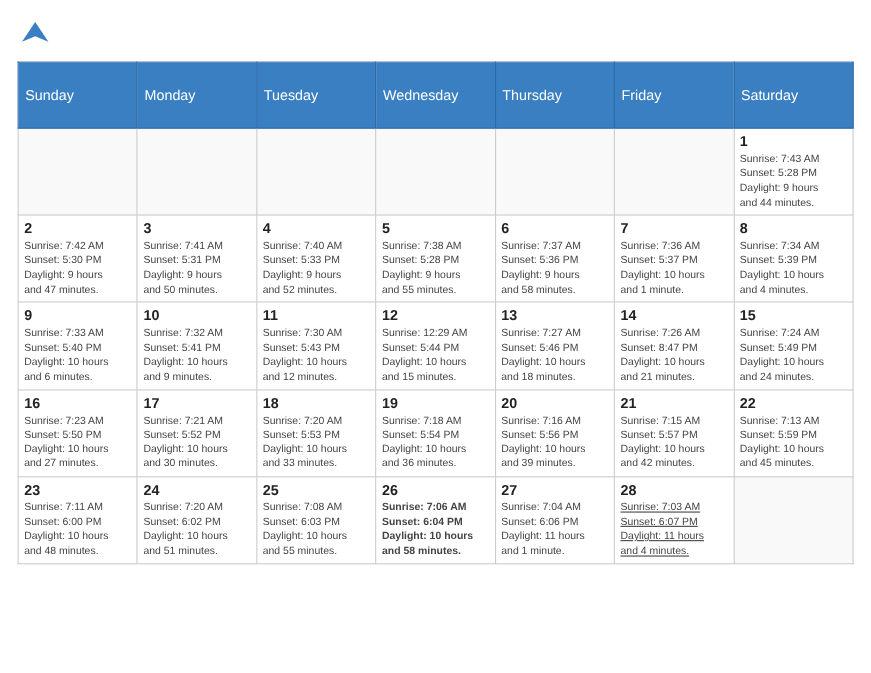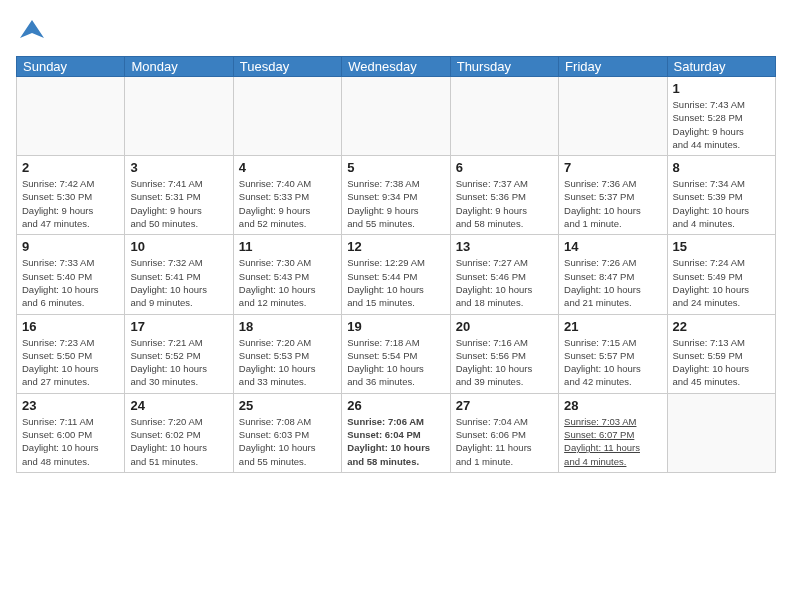--- a/index.html
+++ b/index.html
@@ -51,21 +51,21 @@
     }
     .calendar {
       width: 100%;
       border-collapse: collapse;
       border: 1px solid #ccc;
     }
     .calendar th {
       background: #3a7fc1;
       color: #fff;
       font-size: 13px;
-      padding: 2px 6px;
+      padding: 22px 6px;
       text-align: left;
       border: 1px solid #2d6aa8;
       font-weight: normal;
     }
     .calendar td {
       vertical-align: top;
       border: 1px solid #ccc;
       padding: 4px 5px;
       width: calc(100% / 7);
       min-height: 80px;
@@ -157,21 +157,21 @@
         <td>
           <div class="day-number">4</div>
           <div class="day-detail" style="white-space: pre-line;">Sunrise: 7:40 AM
 Sunset: 5:33 PM
 Daylight: 9 hours
 and 52 minutes.</div>
         </td>
         <td>
           <div class="day-number">5</div>
           <div class="day-detail" style="white-space: pre-line;">Sunrise: 7:38 AM
-Sunset: 9:34 PM
+Sunset: 5:28 PM
 Daylight: 9 hours
 and 55 minutes.</div>
         </td>
         <td>
           <div class="day-number">6</div>
           <div class="day-detail" style="white-space: pre-line;">Sunrise: 7:37 AM
 Sunset: 5:36 PM
 Daylight: 9 hours
 and 58 minutes.</div>
         </td>

